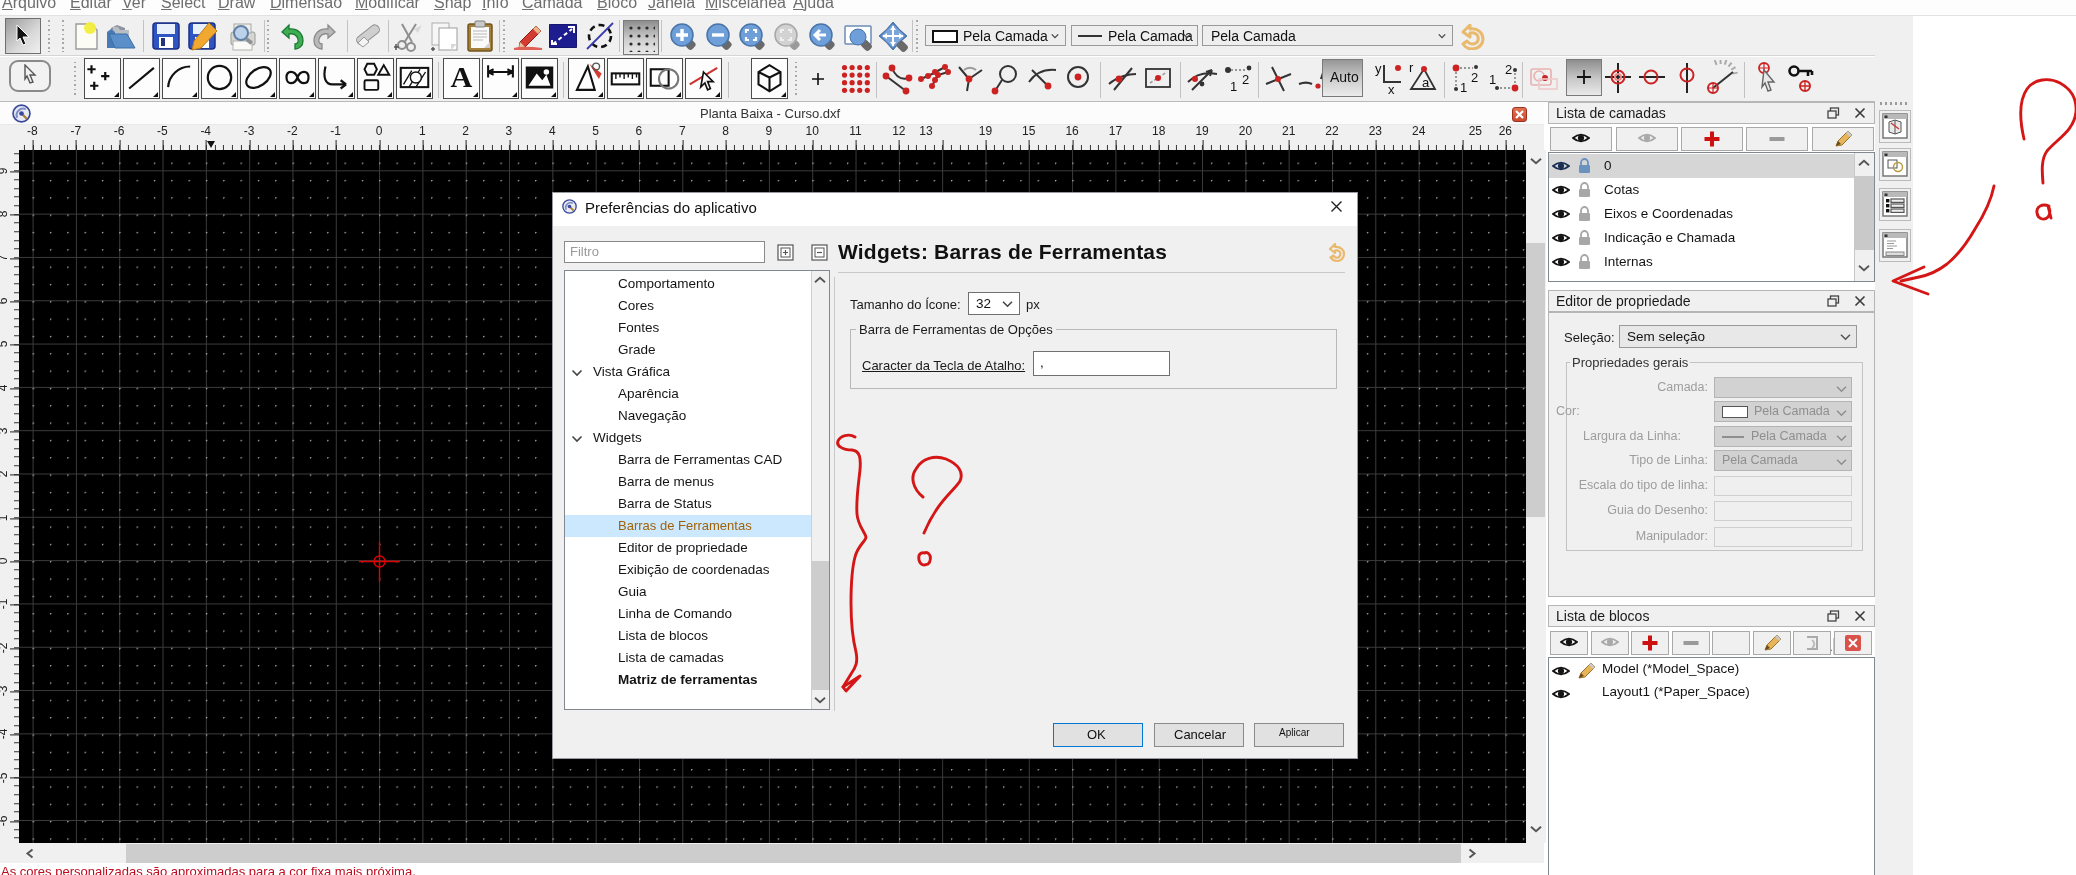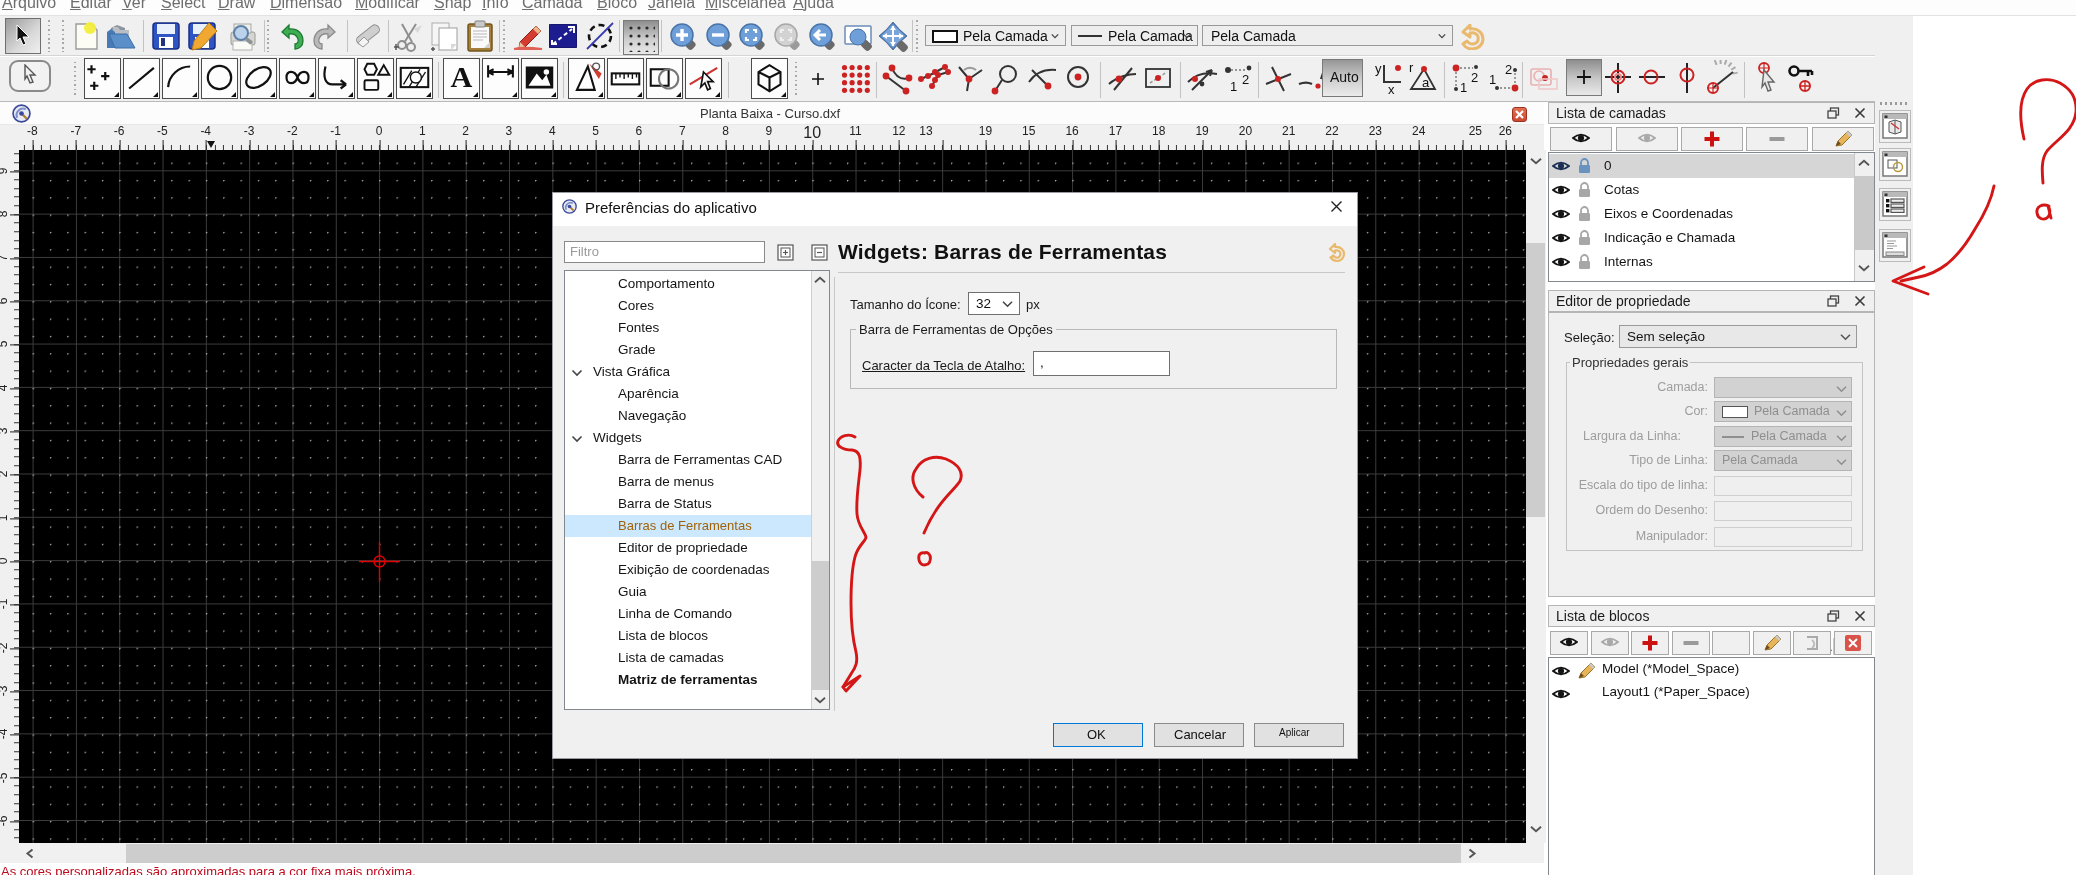--- a/index.html
+++ b/index.html
@@ -539,21 +539,21 @@
 <div style="position:absolute;left:359.0px;top:124px;font-size:12px;color:#222;white-space:nowrap;width:40px;text-align:center">0</div>
 <div style="position:absolute;left:402.32px;top:124px;font-size:12px;color:#222;white-space:nowrap;width:40px;text-align:center">1</div>
 <div style="position:absolute;left:445.64px;top:124px;font-size:12px;color:#222;white-space:nowrap;width:40px;text-align:center">2</div>
 <div style="position:absolute;left:488.96000000000004px;top:124px;font-size:12px;color:#222;white-space:nowrap;width:40px;text-align:center">3</div>
 <div style="position:absolute;left:532.28px;top:124px;font-size:12px;color:#222;white-space:nowrap;width:40px;text-align:center">4</div>
 <div style="position:absolute;left:575.6px;top:124px;font-size:12px;color:#222;white-space:nowrap;width:40px;text-align:center">5</div>
 <div style="position:absolute;left:618.9200000000001px;top:124px;font-size:12px;color:#222;white-space:nowrap;width:40px;text-align:center">6</div>
 <div style="position:absolute;left:662.24px;top:124px;font-size:12px;color:#222;white-space:nowrap;width:40px;text-align:center">7</div>
 <div style="position:absolute;left:705.56px;top:124px;font-size:12px;color:#222;white-space:nowrap;width:40px;text-align:center">8</div>
 <div style="position:absolute;left:748.88px;top:124px;font-size:12px;color:#222;white-space:nowrap;width:40px;text-align:center">9</div>
-<div style="position:absolute;left:792.2px;top:124px;font-size:16px;color:#222;white-space:nowrap;width:40px;text-align:center">10</div>
+<div style="position:absolute;left:792.2px;top:124px;font-size:12px;color:#222;white-space:nowrap;width:40px;text-align:center">10</div>
 <div style="position:absolute;left:835.52px;top:124px;font-size:12px;color:#222;white-space:nowrap;width:40px;text-align:center">11</div>
 <div style="position:absolute;left:878.84px;top:124px;font-size:12px;color:#222;white-space:nowrap;width:40px;text-align:center">12</div>
 <div style="position:absolute;left:906px;top:124px;font-size:12px;color:#222;white-space:nowrap;width:40px;text-align:center">13</div>
 <div style="position:absolute;left:965.48px;top:124px;font-size:12px;color:#222;white-space:nowrap;width:40px;text-align:center">19</div>
 <div style="position:absolute;left:1008.8px;top:124px;font-size:12px;color:#222;white-space:nowrap;width:40px;text-align:center">15</div>
 <div style="position:absolute;left:1052.12px;top:124px;font-size:12px;color:#222;white-space:nowrap;width:40px;text-align:center">16</div>
 <div style="position:absolute;left:1095.44px;top:124px;font-size:12px;color:#222;white-space:nowrap;width:40px;text-align:center">17</div>
 <div style="position:absolute;left:1138.76px;top:124px;font-size:12px;color:#222;white-space:nowrap;width:40px;text-align:center">18</div>
 <div style="position:absolute;left:1182.08px;top:124px;font-size:12px;color:#222;white-space:nowrap;width:40px;text-align:center">19</div>
 <div style="position:absolute;left:1225.4px;top:124px;font-size:12px;color:#222;white-space:nowrap;width:40px;text-align:center">20</div>
@@ -718,21 +718,21 @@
       <polyline points="1,2.8000000000000003 5.5,7.199999999999999 10,2.8000000000000003" fill="none" stroke="#555" stroke-width="1.6"></polyline>
     </svg>
 <div style="position:absolute;left:1566px;top:362px;width:297px;height:189px;border:1px solid #c3c3c3;"></div>
 <div style="position:absolute;left:1570px;top:355px;width:120px;height:14px;background:#f0f0f0;"></div>
 <div style="position:absolute;left:1572px;top:355px;font-size:13px;color:#333;white-space:nowrap;">Propriedades gerais</div>
 <div style="position:absolute;left:1556px;top:380px;width:152px;text-align:right;font-size:12.5px;color:#9d9d9d;white-space:nowrap">Camada:</div>
 <div style="position:absolute;left:1714px;top:377px;width:138px;height:21px;background:#d2d2d2;border:1px solid #b4b4b4;"></div>
 <svg style="position:absolute;left:1836px;top:384px" width="11" height="10" viewBox="0 0 11 10">
       <polyline points="1,2.8000000000000003 5.5,7.199999999999999 10,2.8000000000000003" fill="none" stroke="#8f8f8f" stroke-width="1.6"></polyline>
     </svg>
-<div style="position:absolute;left:1556px;top:404px;width:152px;text-align:right;font-size:12.5px;color:#9d9d9d;white-space:nowrap">Cor:</div>
+<div style="position:absolute;left:1556px;top:404px;width:152px;font-size:12.5px;color:#9d9d9d;white-space:nowrap">Cor:</div>
 <div style="position:absolute;left:1714px;top:401px;width:138px;height:21px;background:#d2d2d2;border:1px solid #b4b4b4;"></div>
 <svg style="position:absolute;left:1836px;top:408px" width="11" height="10" viewBox="0 0 11 10">
       <polyline points="1,2.8000000000000003 5.5,7.199999999999999 10,2.8000000000000003" fill="none" stroke="#8f8f8f" stroke-width="1.6"></polyline>
     </svg>
 <div style="position:absolute;left:1722px;top:406px;width:26px;height:12px;background:#fff;border:1.5px solid #555;"></div>
 <div style="position:absolute;left:1754px;top:404px;font-size:12.5px;color:#8f8f8f;white-space:nowrap;">Pela Camada</div>
 <div style="position:absolute;left:1556px;top:429px;width:152px;text-align:center;font-size:12.5px;color:#9d9d9d;white-space:nowrap">Largura da Linha:</div>
 <div style="position:absolute;left:1714px;top:426px;width:138px;height:21px;background:#d2d2d2;border:1px solid #b4b4b4;"></div>
 <svg style="position:absolute;left:1836px;top:433px" width="11" height="10" viewBox="0 0 11 10">
       <polyline points="1,2.8000000000000003 5.5,7.199999999999999 10,2.8000000000000003" fill="none" stroke="#8f8f8f" stroke-width="1.6"></polyline>
@@ -740,21 +740,21 @@
 <div style="position:absolute;left:1722px;top:436px;width:22px;height:2px;background:#8f8f8f;"></div>
 <div style="position:absolute;left:1751px;top:429px;font-size:12.5px;color:#8f8f8f;white-space:nowrap;">Pela Camada</div>
 <div style="position:absolute;left:1556px;top:453px;width:152px;text-align:right;font-size:12.5px;color:#9d9d9d;white-space:nowrap">Tipo de Linha:</div>
 <div style="position:absolute;left:1714px;top:450px;width:138px;height:21px;background:#d2d2d2;border:1px solid #b4b4b4;"></div>
 <svg style="position:absolute;left:1836px;top:457px" width="11" height="10" viewBox="0 0 11 10">
       <polyline points="1,2.8000000000000003 5.5,7.199999999999999 10,2.8000000000000003" fill="none" stroke="#8f8f8f" stroke-width="1.6"></polyline>
     </svg>
 <div style="position:absolute;left:1722px;top:453px;font-size:12.5px;color:#8f8f8f;white-space:nowrap;">Pela Camada</div>
 <div style="position:absolute;left:1556px;top:478px;width:152px;text-align:right;font-size:12.5px;color:#9d9d9d;white-space:nowrap">Escala do tipo de linha:</div>
 <div style="position:absolute;left:1714px;top:476px;width:138px;height:20px;background:#efefef;border:1px solid #cfcfcf;"></div>
-<div style="position:absolute;left:1556px;top:503px;width:152px;text-align:right;font-size:12.5px;color:#9d9d9d;white-space:nowrap">Ordem do Desenho:</div>
+<div style="position:absolute;left:1556px;top:503px;width:152px;text-align:right;font-size:12.5px;color:#9d9d9d;white-space:nowrap">Guia do Desenho:</div>
 <div style="position:absolute;left:1714px;top:501px;width:138px;height:20px;background:#efefef;border:1px solid #cfcfcf;"></div>
 <div style="position:absolute;left:1556px;top:529px;width:152px;text-align:right;font-size:12.5px;color:#9d9d9d;white-space:nowrap">Manipulador:</div>
 <div style="position:absolute;left:1714px;top:527px;width:138px;height:20px;background:#efefef;border:1px solid #cfcfcf;"></div>
 <div style="position:absolute;left:1548px;top:605px;width:327px;height:22px;background:#f0f0f0;border:1px solid #b5b5b5;"></div>
 <div style="position:absolute;left:1556px;top:608px;font-size:14px;color:#1a1a1a;white-space:nowrap;">Lista de blocos</div>
 <svg style="position:absolute;left:1827px;top:610px" width="13" height="12" viewBox="0 0 13 12">
       <rect x="3.5" y="1" width="8" height="7" fill="none" stroke="#444" stroke-width="1.3"></rect>
       <rect x="1" y="4" width="8" height="7" fill="#f0f0f0" stroke="#444" stroke-width="1.3"></rect>
     </svg>
 <svg style="position:absolute;left:1854px;top:610px" width="12" height="12" viewBox="0 0 12 12">

